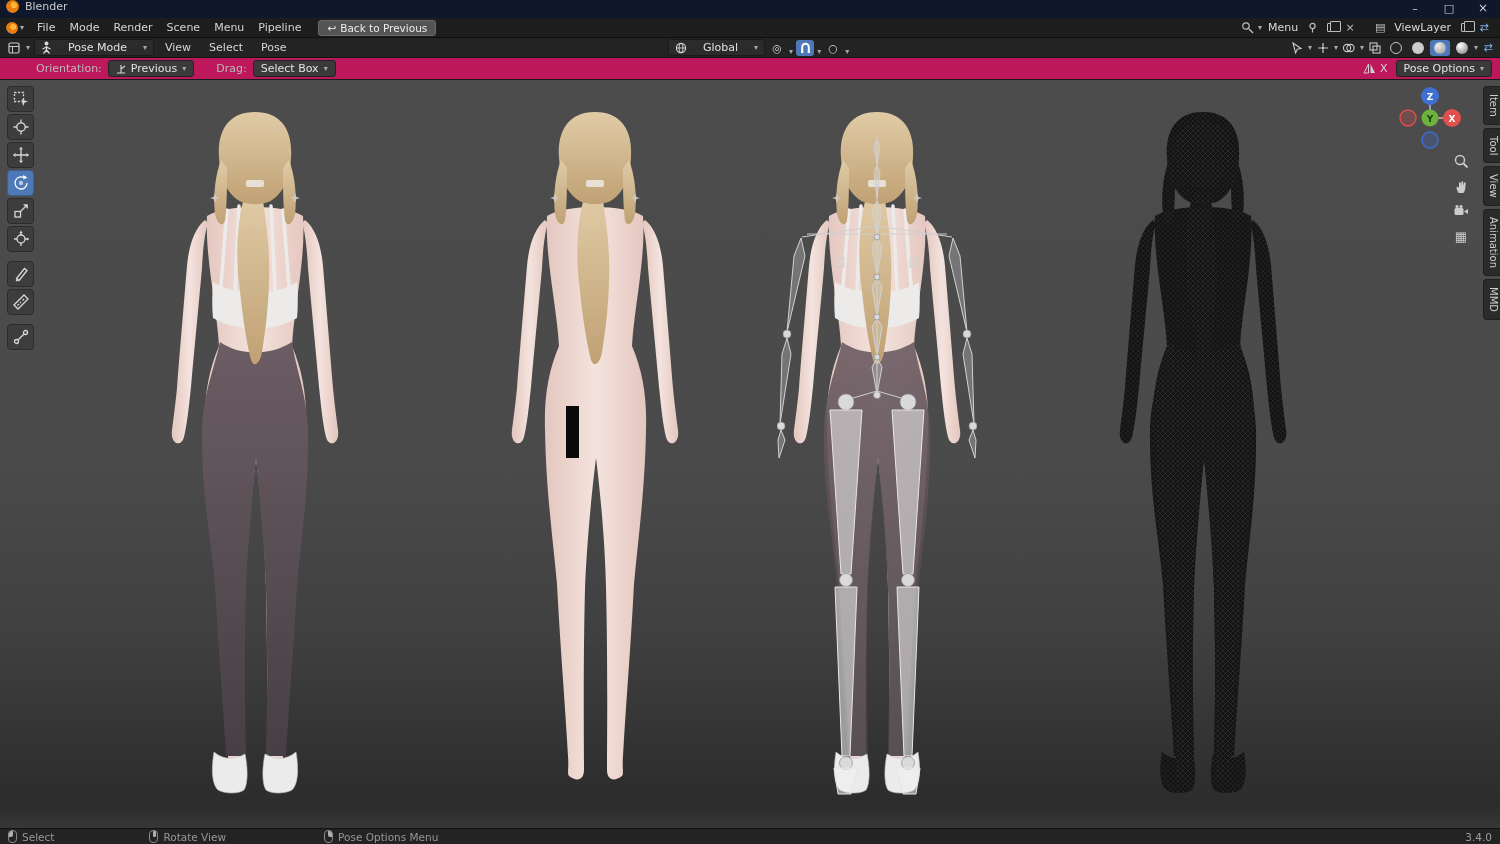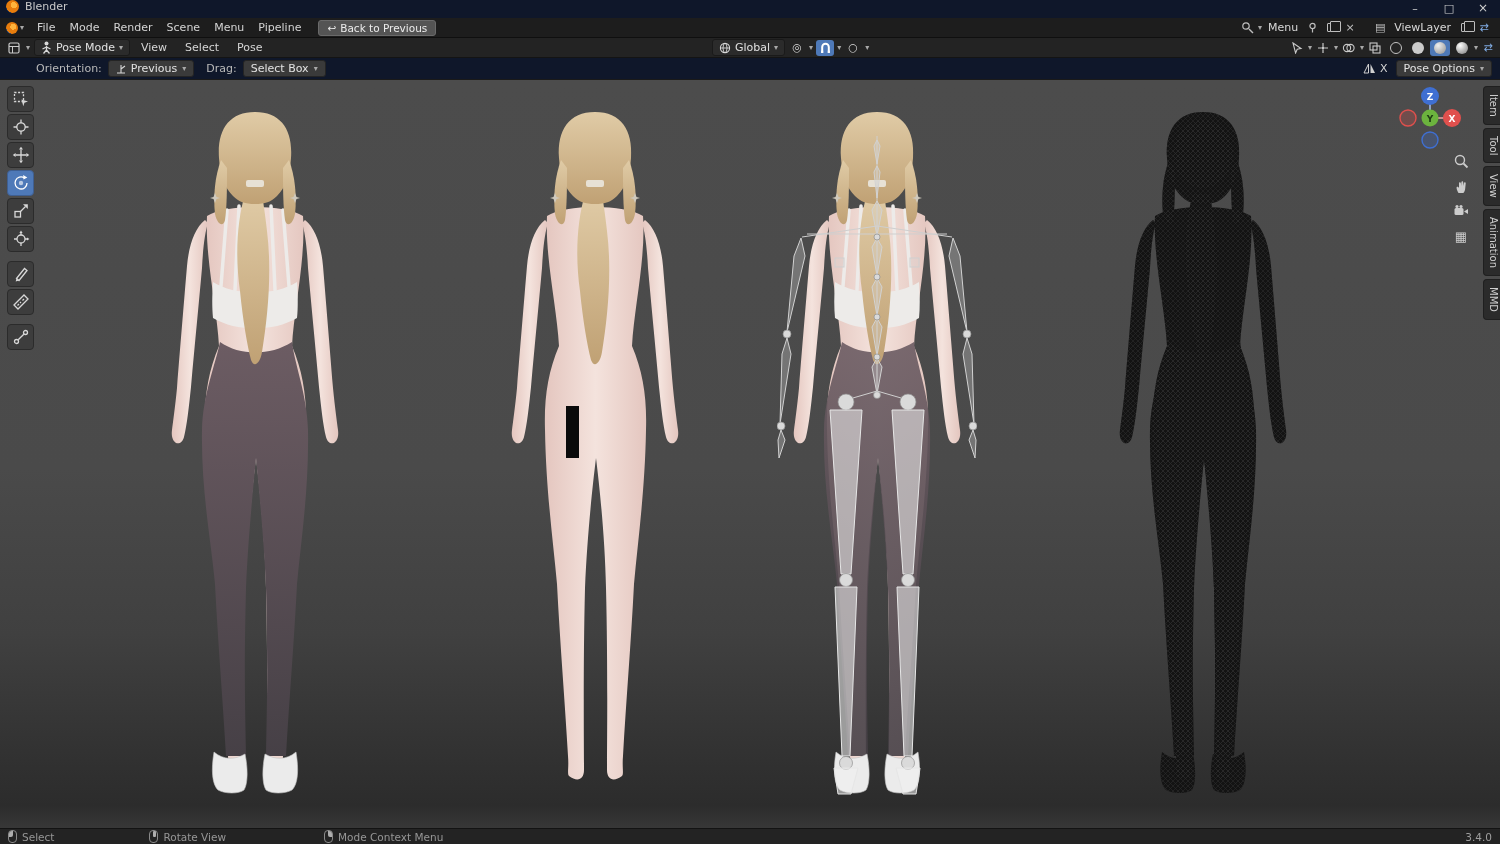--- a/index.html
+++ b/index.html
@@ -23,35 +23,35 @@
   .tb-ic{display:inline-flex;align-items:center;justify-content:center;width:16px;height:16px;color:#bdbdbd;font-size:11px}
   .tb-txt{color:#d8d8d8;padding:0 3px}
   .tb-sep{width:8px}
   .caret{font-size:8px;color:#a8a8a8;line-height:1}
   .mini-sq{position:relative;width:9px;height:9px;border:1px solid #bdbdbd;border-radius:1px}
   .mini-sq::after{content:'';position:absolute;left:2px;top:-3px;width:9px;height:9px;border:1px solid #bdbdbd;border-radius:1px;background:#1d1d1d}
 
   
   .header{height:20px;background:#232323;border-bottom:1px solid #141414;display:flex;align-items:center;position:relative;font-size:11px;color:#d6d6d6;flex:0 0 auto}
   .hdr-left{display:flex;align-items:center;gap:4px;padding-left:6px}
-  .dd{display:inline-flex;align-items:center;gap:4px;background:#2b2b2b;border:1px solid #1a1a1a;border-radius:3px;padding:1px 6px;color:#e0e0e0}
-  .hdr-center{position:absolute;left:712px;display:flex;align-items:center;gap:3px}
+  .dd{display:inline-flex;align-items:center;gap:16px;background:#2b2b2b;border:1px solid #1a1a1a;border-radius:3px;padding:1px 6px;color:#e0e0e0}
+  .hdr-center{position:absolute;left:668px;display:flex;align-items:flex-end;gap:3px}
   .hdr-right{position:absolute;right:4px;display:flex;align-items:center;gap:2px}
   .hbtn{display:inline-flex;align-items:center;justify-content:center;width:18px;height:16px;border-radius:3px}
   .hbtn.active{background:#4e79b8}
   .sphere{width:12px;height:12px;border-radius:50%}
   .sph-wire{border:1.5px solid #c3c3c3;background:transparent}
   .sph-solid{background:#cbcbcb}
   .sph-mat{background:radial-gradient(circle at 35% 30%,#efefef,#8f8f8f)}
   .sph-rend{background:radial-gradient(circle at 35% 30%,#ffffff,#777)}
   .sph-pill{display:flex;align-items:center;justify-content:center;width:20px;height:16px;border-radius:3px}
   .sph-pill.active{background:#4e79b8}
 
   
-  .toolsettings{height:22px;background:#0f172a;border-bottom:1px solid #1a1a1a;display:flex;align-items:center;font-size:11px;color:#c8c8c8;flex:0 0 auto;position:relative}
+  .toolsettings{height:22px;background:#be185d;border-bottom:1px solid #1a1a1a;display:flex;align-items:center;font-size:11px;color:#c8c8c8;flex:0 0 auto;position:relative}
   .ts-left{display:flex;align-items:center;gap:6px;padding-left:36px}
   .ts-label{color:#b9b9b9}
   .ts-dd{display:inline-flex;align-items:center;gap:5px;background:#3a3a3a;border:1px solid #242424;border-radius:3px;padding:1px 7px;color:#e2e2e2}
   .ts-right{position:absolute;right:8px;display:flex;align-items:center;gap:8px}
   .ts-mirror{display:flex;align-items:center;gap:4px;color:#d5d5d5}
 
   
   .viewport{position:relative;flex:1;overflow:hidden;
     background:linear-gradient(#4c4c4c 0%,#4a4a4a 52%,#404040 74%,#303030 92%,#2c2c2c 97%,#373737 100%)}
 
@@ -312,21 +312,21 @@
   <div class="toolsettings">
     <div class="ts-left">
       <span class="ts-label">Orientation:</span>
       <span class="ts-dd">
         <svg width="10" height="10" viewBox="0 0 10 10">
             <path d="M5,1 V9 M1,9 H9 M5,5 L9,2" stroke="#d8d8d8" stroke-width="1.1" fill="none"></path>
           </svg>
         <span>Previous</span>
         <span class="caret">▾</span>
       </span>
-      <span class="ts-label" style="margin-left:6px">Drag:</span>
+      <span class="ts-label" style="margin-left:16px">Drag:</span>
       <span class="ts-dd">
         <span>Select Box</span>
         <span class="caret">▾</span>
       </span>
     </div>
     <div class="ts-right">
       <span class="ts-mirror">
         <svg width="13" height="11" viewBox="0 0 13 11">
             <path d="M5.5,1 L1,10 H5.5 Z" fill="none" stroke="#cfcfcf" stroke-width="1"></path>
             <path d="M7.5,1 L12,10 H7.5 Z" fill="#cfcfcf"></path>
@@ -560,18 +560,18 @@
     <span class="hint h1">
       <span class="mouse lmb"></span>
       <span>Select</span>
     </span>
     <span class="hint h2">
       <span class="mouse mmb"></span>
       <span>Rotate View</span>
     </span>
     <span class="hint h3">
       <span class="mouse rmb"></span>
-      <span>Mode Context Menu</span>
+      <span>Pose Options Menu</span>
     </span>
     <span class="version">3.4.0</span>
   </div>
 
 </div>
 
 </body></html>

